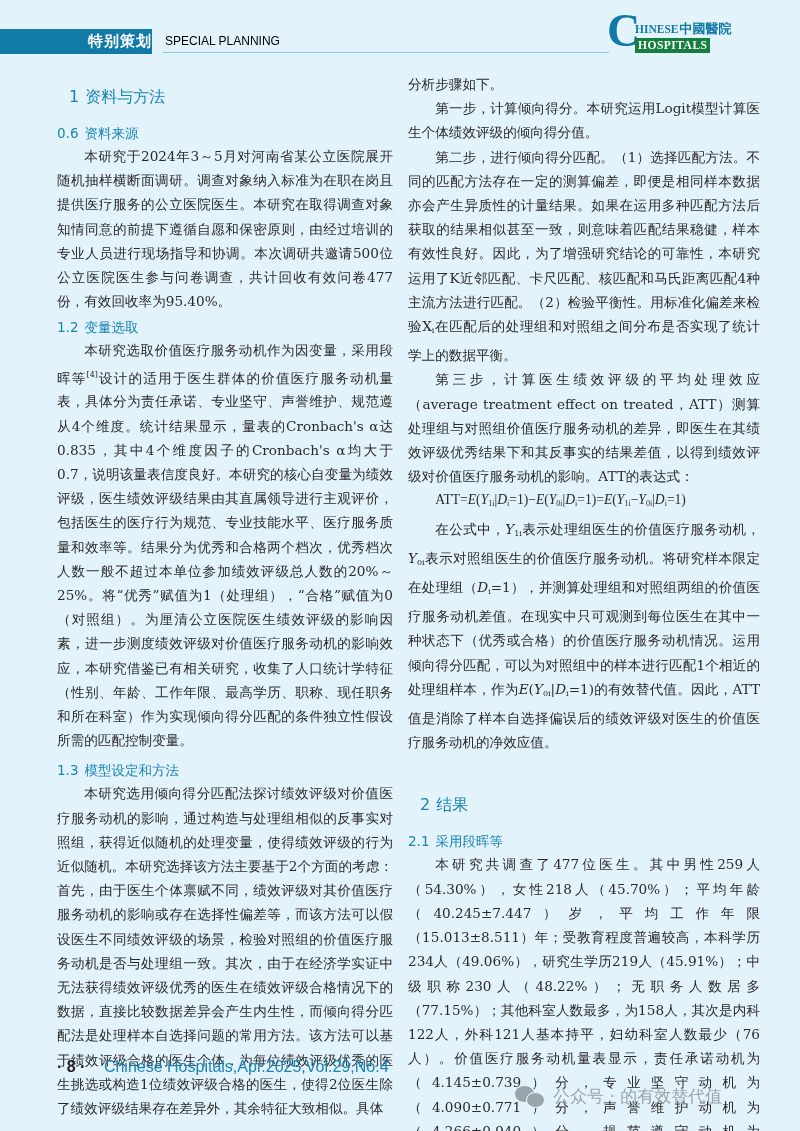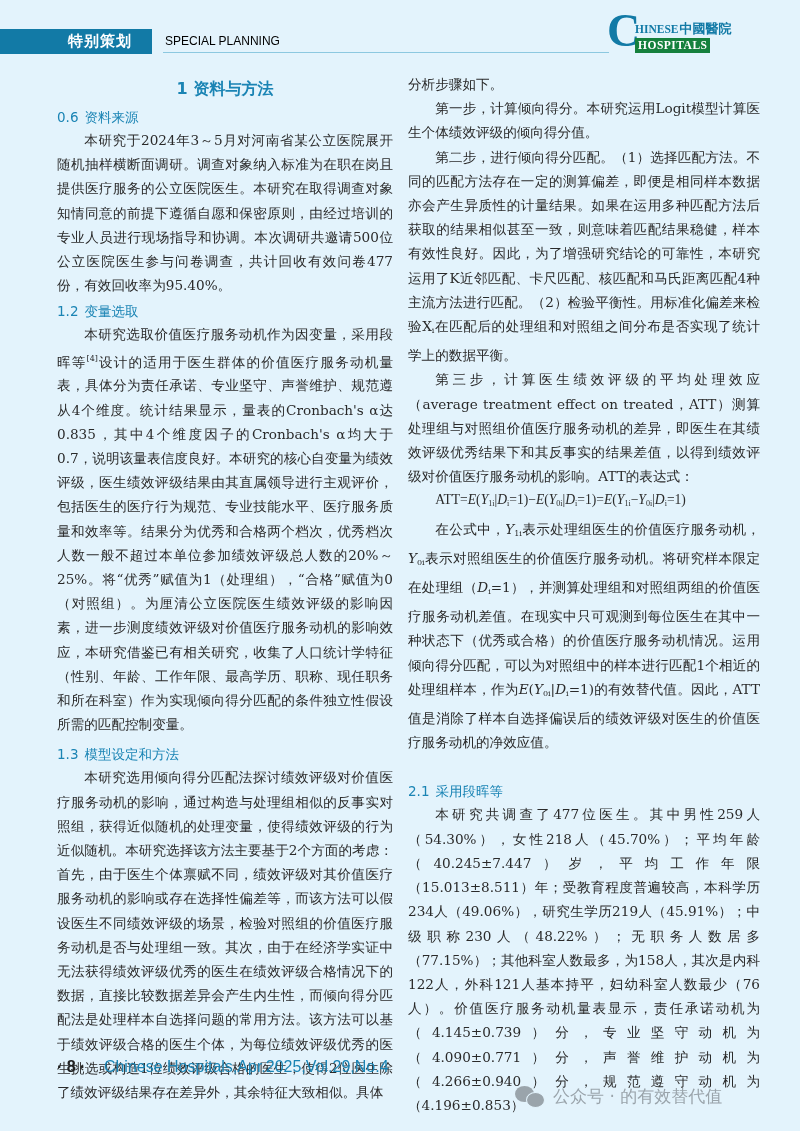--- a/index.html
+++ b/index.html
@@ -8,21 +8,21 @@
       background: #e3f3fc;
       position: relative;
       font-family: "DejaVu Serif", "Liberation Serif", serif;
       color: #2a2a2a;
     }
     .header { position: absolute; left: 0; top: 0; width: 800px; height: 70px; }
     .header-bar {
       position: absolute; left: 0; top: 29px; width: 152px; height: 25px;
       background: #127aa6; color: #fff;
       font-family: "DejaVu Serif", serif; font-weight: bold; font-size: 15px;
-      text-align: right; padding-right: 20px; box-sizing: border-box; line-height: 25px;
+      text-align: right; box-sizing: border-box; line-height: 25px;
       letter-spacing: 1px;
     }
     .header-en {
       position: absolute; left: 165px; top: 34px;
       font-family: "Liberation Sans", sans-serif; font-size: 12px; color: #000000;
     }
     .header-rule {
       position: absolute; left: 163px; top: 52px; width: 446px; height: 1px;
       background: #8cc8e0;
     }
@@ -40,21 +40,21 @@
     .logo-bottom {
       position: absolute; left: 28px; top: 24px; background: #15803d; color: #fff;
       font-family: "Liberation Serif", serif; font-weight: bold; font-size: 11.5px;
       padding: 0 3px; line-height: 15px; letter-spacing: 0.5px;
     }
     .col { position: absolute; top: 72px; font-size: 13.6px; line-height: 24.2px; }
     .col-left { left: 57px; width: 336px; }
     .col-right { left: 408px; width: 352px; }
     .h1 {
       font-family: "DejaVu Sans", sans-serif; color: #1a84b4; font-size: 16px;
-      line-height: 26px; margin: 4px; font-weight: bold; text-align: center;
+      line-height: 26px; margin: 12px; font-weight: normal;
     }
     .h2 {
       font-family: "DejaVu Sans", sans-serif; color: #1a84b4; font-size: 13.5px;
       line-height: 22px; margin: 0; font-weight: normal;
     }
     .h2 .num, .h1 .num { margin-right: 6px; }
     p { margin: 0; text-align: justify; }
     p.indent { text-indent: 2em; }
     .formula { padding-left: 2em; font-family: "Liberation Serif", serif; }
     .formula i { font-style: italic; }
@@ -97,20 +97,21 @@
 </div>
 
 <div class="col col-right">
   <p>分析步骤如下。</p>
   <p class="indent">第一步，计算倾向得分。本研究运用Logit模型计算医生个体绩效评级的倾向得分值。</p>
   <p class="indent"><span>第二步，进行倾向得分匹配。（1）选择匹配方法。不同的匹配方法存在一定的测算偏差，即便是相同样本数据亦会产生异质性的计量结果。如果在运用多种匹配方法后获取的结果相似甚至一致，则意味着匹配结果稳健，样本有效性良好。因此，为了增强研究结论的可靠性，本研究运用了K近邻匹配、卡尺匹配、核匹配和马氏距离匹配4种主流方法进行匹配。（2）检验平衡性。用标准化偏差来检验X</span><sub>i</sub><span>在匹配后的处理组和对照组之间分布是否实现了统计学上的数据平衡。</span></p>
   <p class="indent">第三步，计算医生绩效评级的平均处理效应（average treatment effect on treated，ATT）测算处理组与对照组价值医疗服务动机的差异，即医生在其绩效评级优秀结果下和其反事实的结果差值，以得到绩效评级对价值医疗服务动机的影响。ATT的表达式：</p>
   <div class="formula"><span>ATT=</span><i>E</i><span>(</span><i>Y</i><sub>1i</sub><span>|</span><i>D</i><sub>i</sub><span>=1)−</span><i>E</i><span>(</span><i>Y</i><sub>0i</sub><span>|</span><i>D</i><sub>i</sub><span>=1)=</span><i>E</i><span>(</span><i>Y</i><sub>1i</sub><span>−</span><i>Y</i><sub>0i</sub><span>|</span><i>D</i><sub>i</sub><span>=1)</span></div>
   <p class="indent"><span>在公式中，</span><i>Y</i><sub>1i</sub><span>表示处理组医生的价值医疗服务动机，</span><i>Y</i><sub>0i</sub><span>表示对照组医生的价值医疗服务动机。将研究样本限定在处理组（</span><i>D</i><sub>i</sub><span>=1），并测算处理组和对照组两组的价值医疗服务动机差值。在现实中只可观测到每位医生在其中一种状态下（优秀或合格）的价值医疗服务动机情况。运用倾向得分匹配，可以为对照组中的样本进行匹配1个相近的处理组样本，作为</span><i>E</i><span>(</span><i>Y</i><sub>0i</sub><span>|</span><i>D</i><sub>i</sub><span>=1)</span><span>的有效替代值。因此，ATT值是消除了样本自选择偏误后的绩效评级对医生的价值医疗服务动机的净效应值。</span></p>
   <div class="spacer-lg"></div>
+  <div class="h1"><span class="num">2</span><span>结果</span></div>
   <div class="h2"><span class="num">2.1</span><span>采用段晖等</span></div>
   <p class="indent">本研究共调查了477位医生。其中男性259人（54.30%），女性218人（45.70%）；平均年龄（40.245±7.447）岁，平均工作年限（15.013±8.511）年；受教育程度普遍较高，本科学历234人（49.06%），研究生学历219人（45.91%）；中级职称230人（48.22%）；无职务人数居多（77.15%）；其他科室人数最多，为158人，其次是内科122人，外科121人基本持平，妇幼科室人数最少（76人）。价值医疗服务动机量表显示，责任承诺动机为（4.145±0.739）分，专业坚守动机为（4.090±0.771）分，声誉维护动机为（4.266±0.940）分，规范遵守动机为（4.196±0.853）</p>
 </div>
 
 <div class="footer">
   <span class="page-num">· 8 ·</span>
   <span class="journal">Chinese Hospitals,Apr.2025,Vol.29,No.4</span>
 </div>
 
 <div class="watermark">

